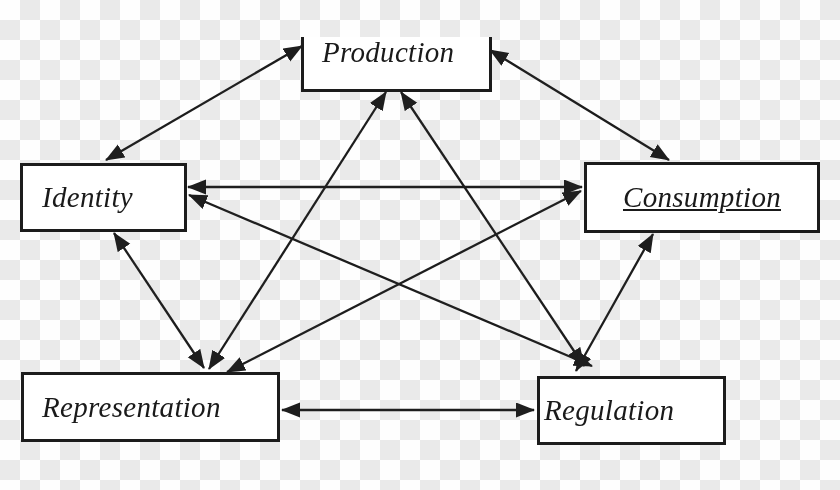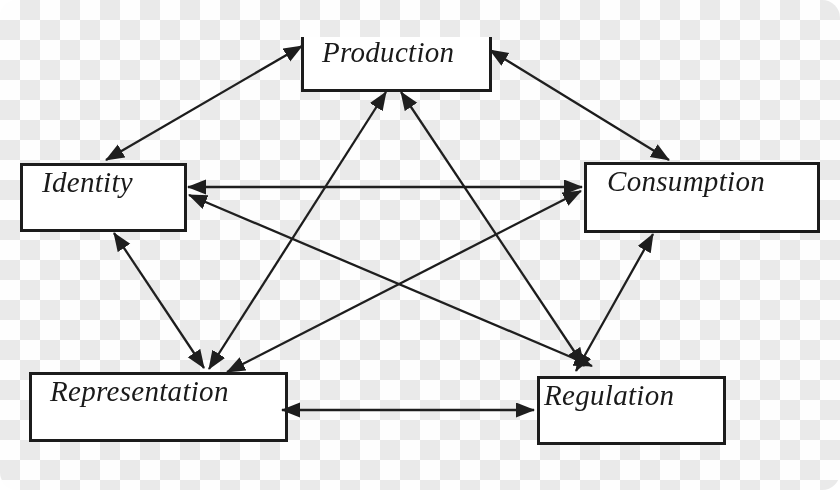--- a/index.html
+++ b/index.html
@@ -8,47 +8,47 @@
   
   .canvas {
     position: relative;
     width: 840px;
     height: 490px;
     overflow: hidden;
     background-color: #ffffff;
     background-image: conic-gradient(#eaeaea 25%, #fefefe 0 50%, #eaeaea 0 75%, #fefefe 0);
     background-size: 40px 40px;
     background-position: 0 0;
-    border-radius: 18px;
   }
 
   .node {
     position: absolute;
     box-sizing: border-box;
     background: #ffffff;
     border: 3px solid #1c1c1c;
     display: flex;
+    align-items: center;
     font-family: "Liberation Serif", "DejaVu Serif", serif;
     font-style: italic;
     font-size: 29px;
     color: #1a1a1a;
     letter-spacing: 0.3px;
     z-index: 1;
   }
   .node span { display: block; white-space: nowrap; }
 
   .node-production {
     left: 301px; top: 37px; width: 191px; height: 55px;
     border-top: none;               
     align-items: flex-start;
     padding-left: 18px; line-height: 30px;
   }
   .node-identity       { left: 20px;  top: 163px; width: 167px; height: 69px; padding-left: 19px; }
-  .node-consumption    { left: 584px; top: 162px; width: 236px; height: 71px; padding-left: 20px; }
-  .node-representation { left: 21px;  top: 372px; width: 259px; height: 70px; padding-left: 18px; margin-left: 8px; }
+  .node-consumption    { left: 584px; top: 162px; width: 236px; height: 71px; padding-left: 36px; text-decoration: underline; }
+  .node-representation { left: 21px;  top: 372px; width: 259px; height: 70px; padding-left: 18px; }
   .node-regulation     { left: 537px; top: 376px; width: 189px; height: 69px; padding-left: 4px; }
 
   svg.edges {
     position: absolute;
     left: 0; top: 0;
     width: 840px; height: 490px;
     z-index: 2;
     pointer-events: none;
   }
   svg.edges line {

